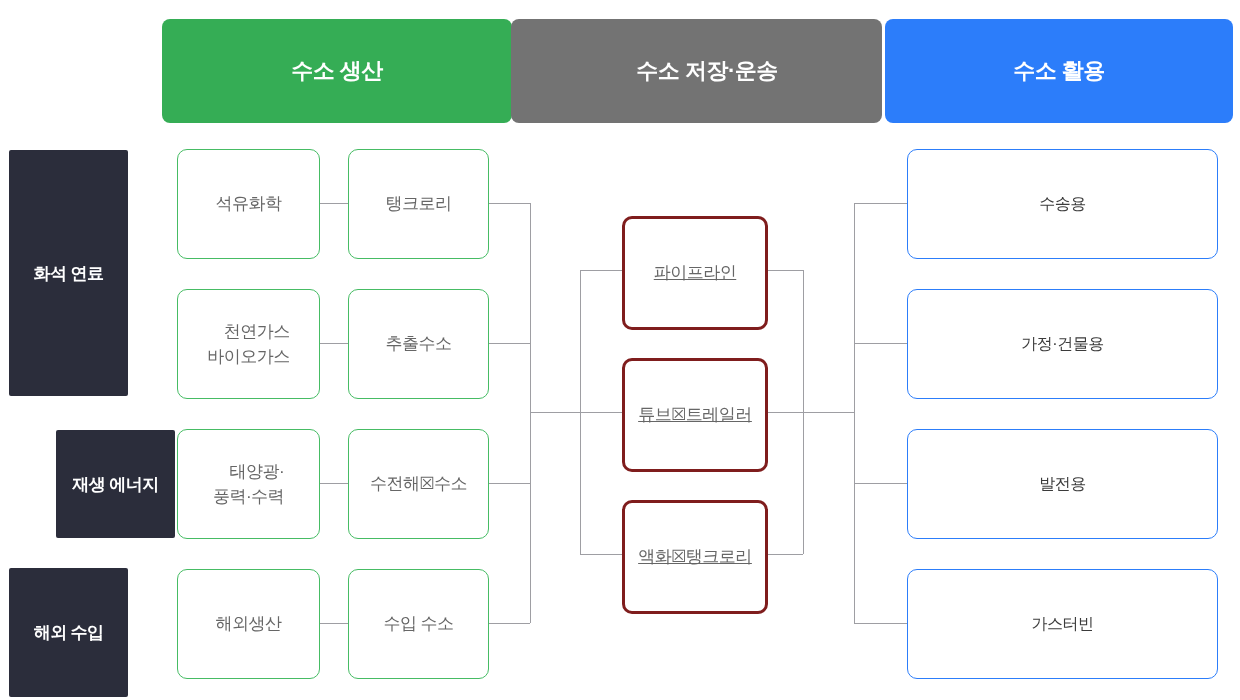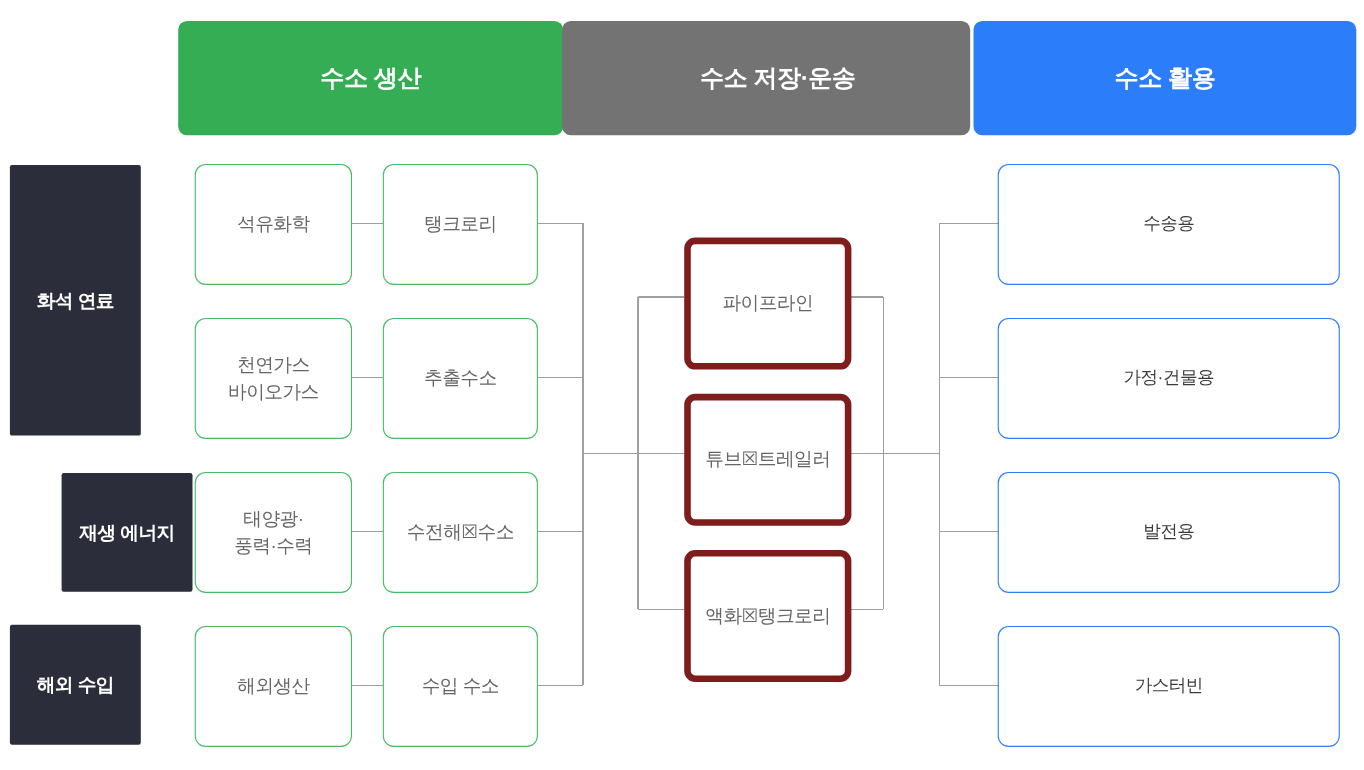--- a/index.html
+++ b/index.html
@@ -16,29 +16,29 @@
   .hdr-production{left:162px;width:350px;background:#35AD55;}
   .hdr-storage{left:511px;width:350px;background:#737373;padding-left:21px;}
   .hdr-utilization{left:885px;width:348px;background:#2C7DFA;}
   .source{
     position:absolute;left:9px;width:119px;background:#2B2D3B;border-radius:2px;z-index:2;
     display:flex;align-items:center;justify-content:center;
     color:#ffffff;font-size:17px;font-weight:bold;letter-spacing:-0.5px;text-align:center;
   }
   .src-fossil{top:150px;height:246px;}
   .src-renewable{top:430px;height:108px;margin-left:47px;}
-  .src-import{top:568px;height:109px;}
+  .src-import{top:568px;height:129px;font-family:Liberation Serif, serif;}
   .node{
     position:absolute;background:#ffffff;border-radius:10px;z-index:1;
     display:flex;align-items:center;justify-content:center;text-align:center;
     font-size:17px;color:#666666;letter-spacing:-0.5px;
     white-space:pre-line;line-height:1.5;
   }
-  .node.green{border:1px solid #46BC64;}
-  .node.teal{border:6px solid #7f1d1d;}
+  .node.green{border:1px solid #46BC64;text-align:right;}
+  .node.teal{border:3px solid #7f1d1d;text-decoration:underline;}
   .node.blue{border:1.5px solid #2C7DFA;color:#3b3b3b;font-size:16px;font-weight:500;}
   .pcol1{left:177px;width:141px;height:108px;}
   .pcol2{left:348px;width:139px;height:108px;}
   .prow1{top:149px;} .prow2{top:289px;} .prow3{top:429px;} .prow4{top:569px;}
   .scol{left:622px;width:140px;height:108px;}
   .srow1{top:216px;} .srow2{top:358px;} .srow3{top:500px;}
   .ucol{left:907px;width:309px;height:108px;}
 </style>
 </head>
 <body>

